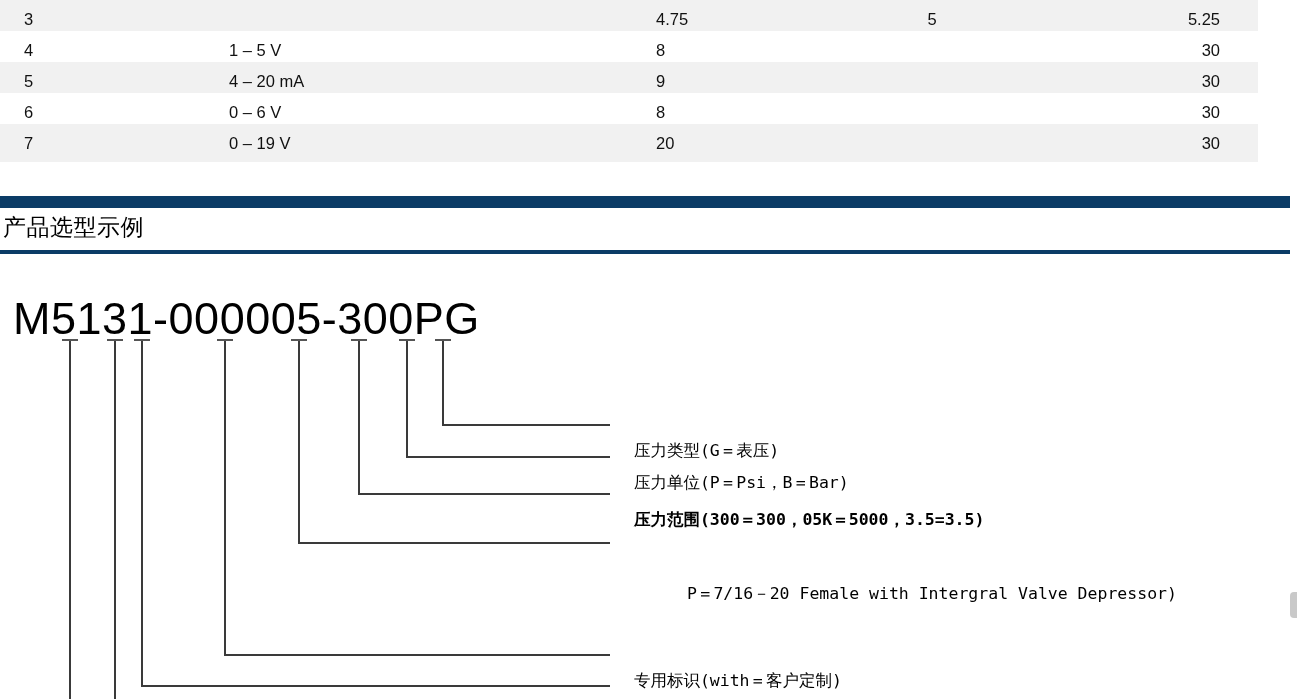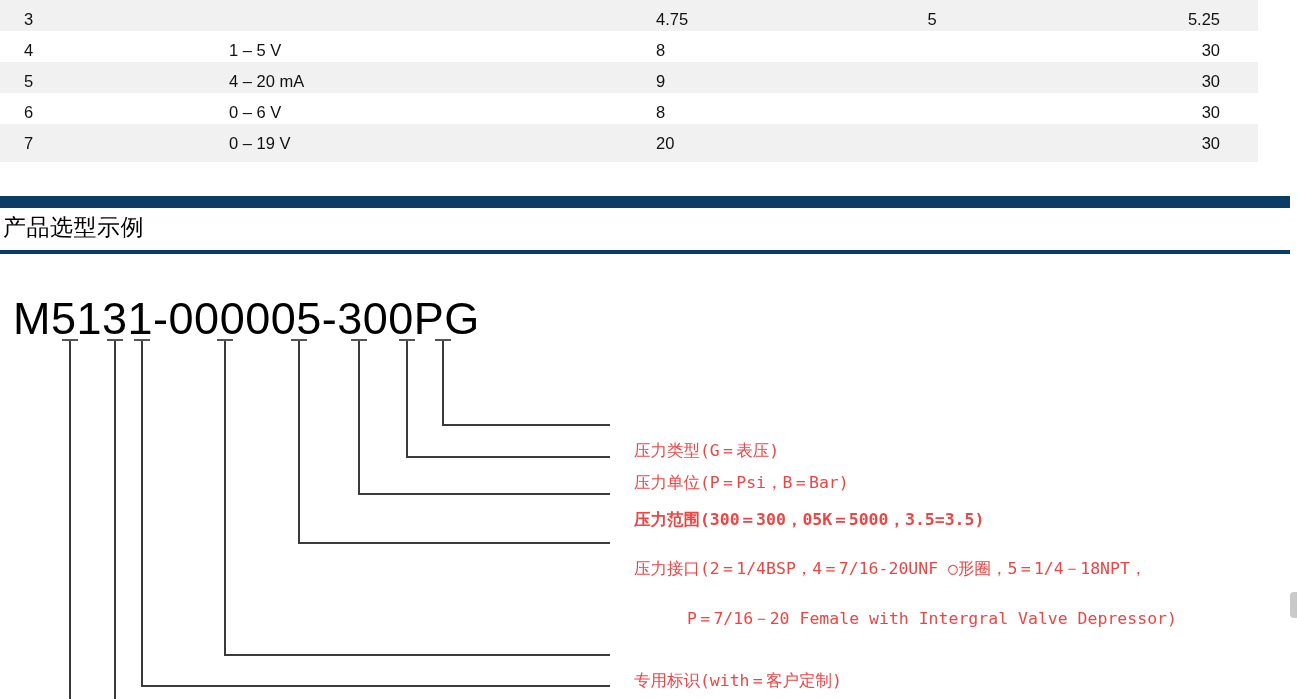--- a/index.html
+++ b/index.html
@@ -57,21 +57,21 @@
   
   #leader-svg{
     position:absolute; left:0; top:0; width:1297px; height:699px;
     pointer-events:none;
   }
 
   
   .callout{
     position:absolute; left:614px;
     font-family:"DejaVu Sans Mono","Liberation Mono",monospace;
-    font-size:16.5px; color:#ef4444;
+    font-size:16.5px; color:#000000;
     white-space:pre; line-height:25px;
   }
   .callout .cont{ display:block; padding-left:73px; }
 
   
   #right-edge-fragment{
     position:absolute; left:1290px; top:592px;
     width:7px; height:26px; background:#c9c9c9;
     border-radius:4px 0 0 4px;
   }
@@ -168,21 +168,20 @@
 
 <div class="callout" style="top:445px;">
   <span>压力单位(P＝Psi，B＝Bar)</span>
 </div>
 
 <div class="callout" style="top:482px;font-weight:bold;">
   <span>压力范围(300＝300，05K＝5000，3.5=3.5)</span>
 </div>
 
 <div class="callout" style="top:531px;">
-  <span>压力接口(2＝1/4BSP，4＝7/16-20UNF ○形圈，5＝1/4－18NPT，</span>
   <span class="cont">P＝7/16－20 Female with Intergral Valve Depressor)</span>
 </div>
 
 <div class="callout" style="top:643px;">
   <span>专用标识(with＝客户定制)</span>
 </div>
 
 <div class="callout" style="top:674px;">
   
   

